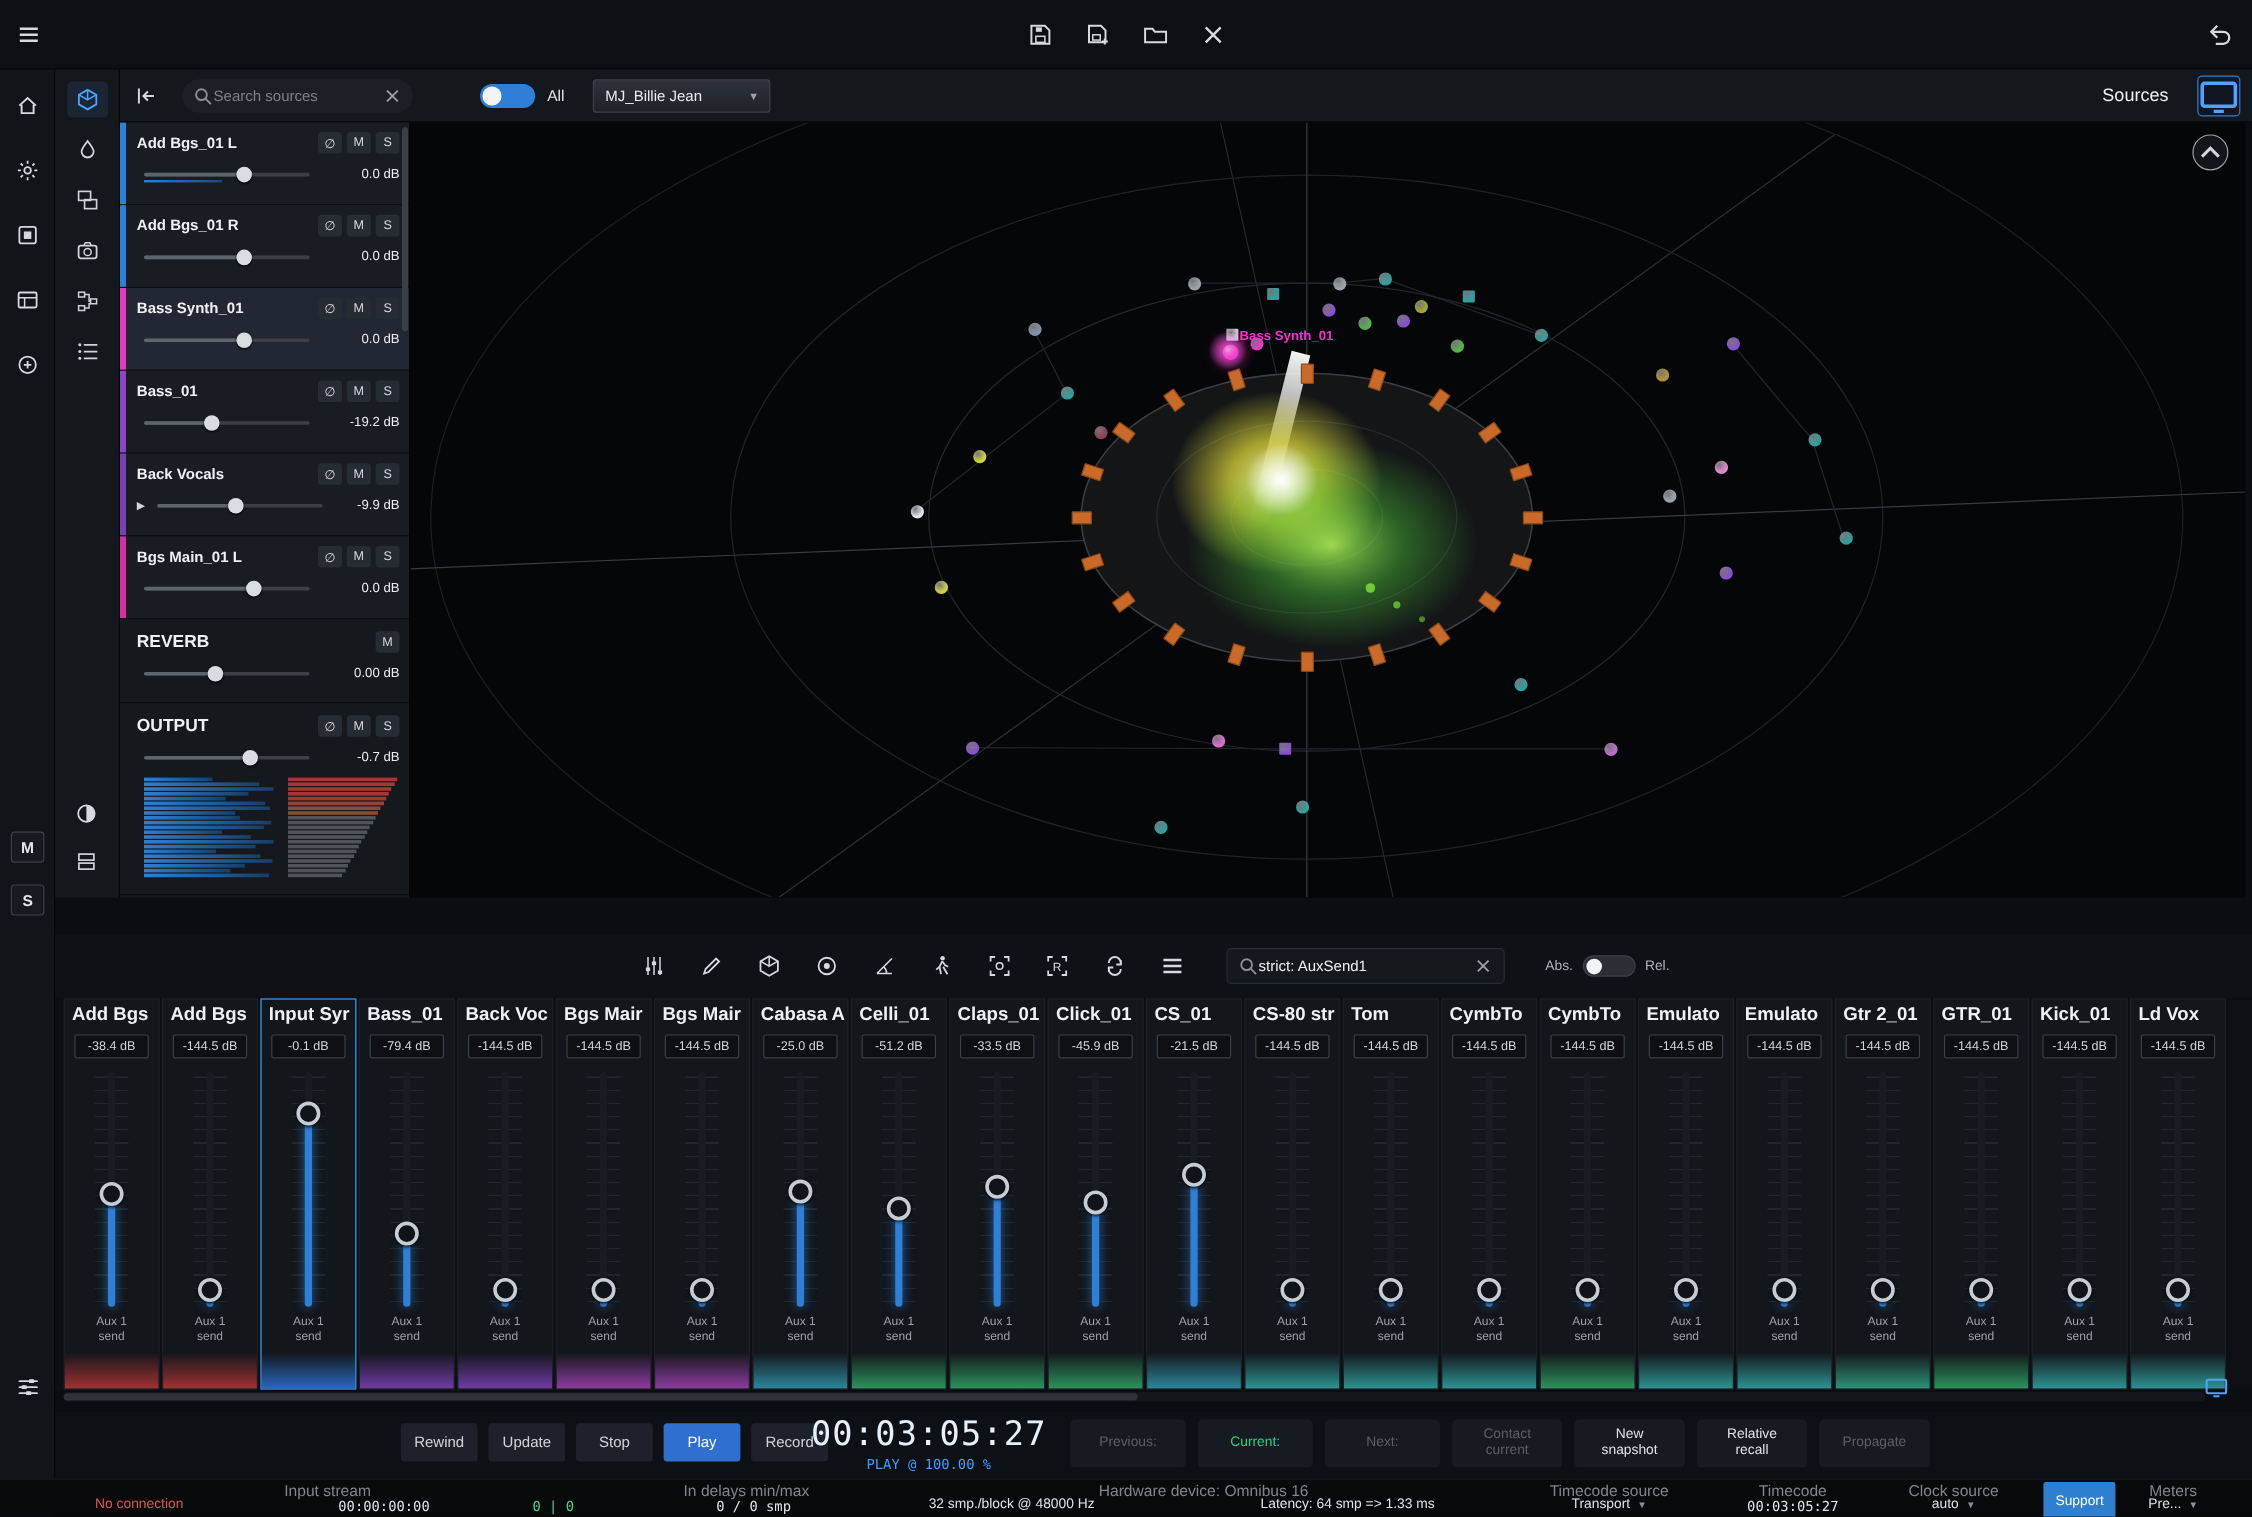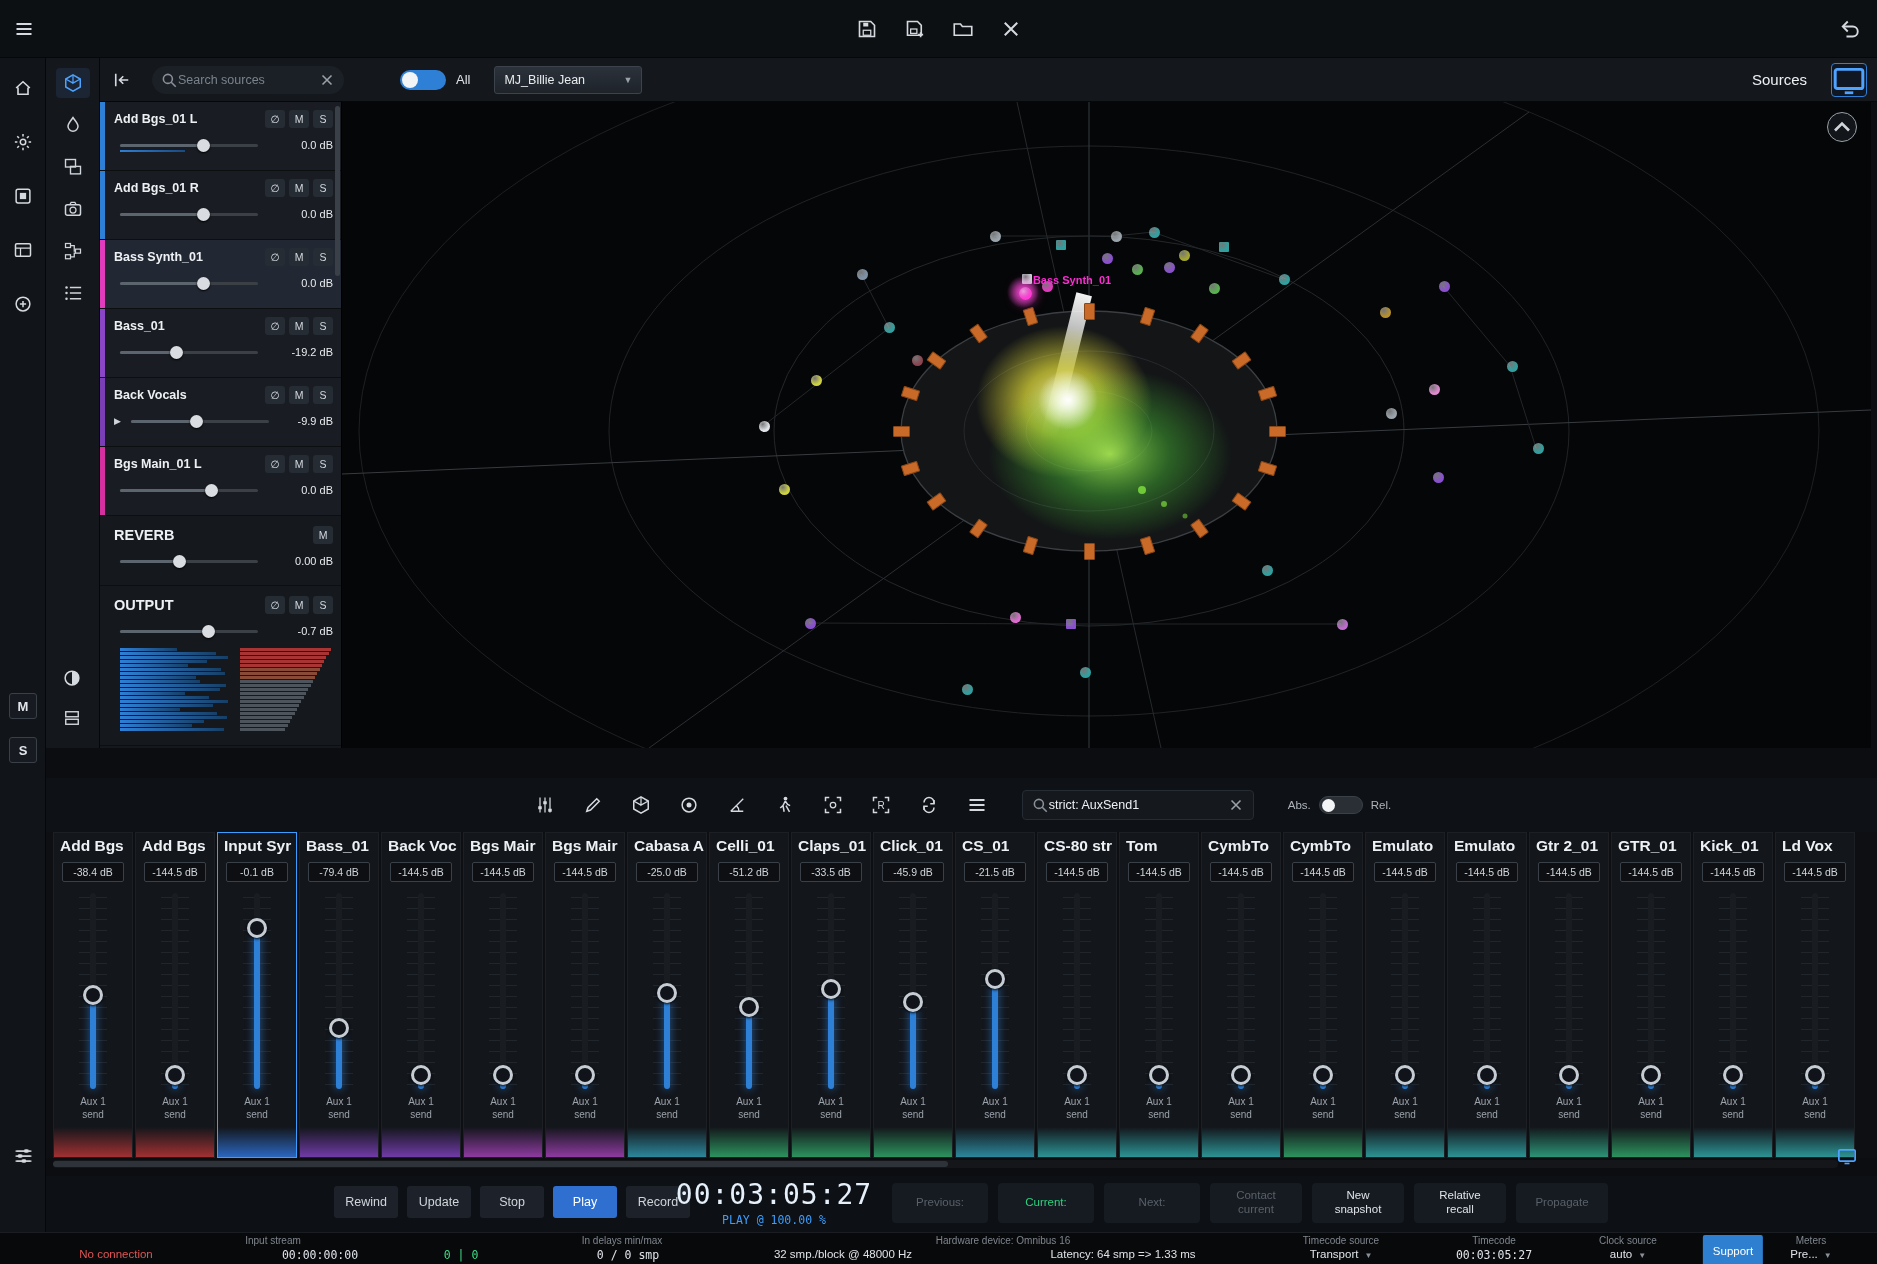--- a/index.html
+++ b/index.html
@@ -122,21 +122,21 @@
   #snapshots{position:absolute;left:846px;top:7px;display:flex;gap:10px;align-items:center;}
   .snap-btn{background:#161b22;border-radius:4px;color:#dfe3e8;font-size:11.5px;line-height:1.2;text-align:center;
     display:flex;align-items:center;justify-content:center;height:40px;padding:0 10px;cursor:pointer;}
   .snap-btn.dim{color:#596068;}
   .snap-btn.green{color:#2fd07f;min-width:140px;}
   .snap-btn.single{min-width:96px;}
   .snap-btn.multi{width:92px;}
 
   
   .statusbar{position:absolute;left:0;bottom:0;width:100%;height:32px;background:#08090b;border-top:1px solid #1a1d21;}
-  .sb-label{position:absolute;top:2px;transform:translateX(-50%);font-size:10px;color:#7f868e;white-space:nowrap;}
+  .sb-label{position:absolute;top:2px;transform:translateX(-50%);font-size:13px;color:#7f868e;white-space:nowrap;}
   .sb-value{position:absolute;top:15px;transform:translateX(-50%);font-size:11.5px;color:#dfe3e8;white-space:nowrap;}
   .sb-value.red{color:#e05555;}
   .sb-value.green{color:#3ddc84;font-family:"DejaVu Sans Mono",monospace;}
   .sb-value.mono{font-family:"DejaVu Sans Mono",monospace;}
   .sb-value.chip{background:#2e7fd0;color:#fff;border-radius:2px;padding:10px 10px;top:2px;}
   .sb-value .dd{color:#8a9099;font-size:8px;margin-left:6px;}
 
   .corner-icon{position:absolute;cursor:pointer;}
 </style>
 </head>

